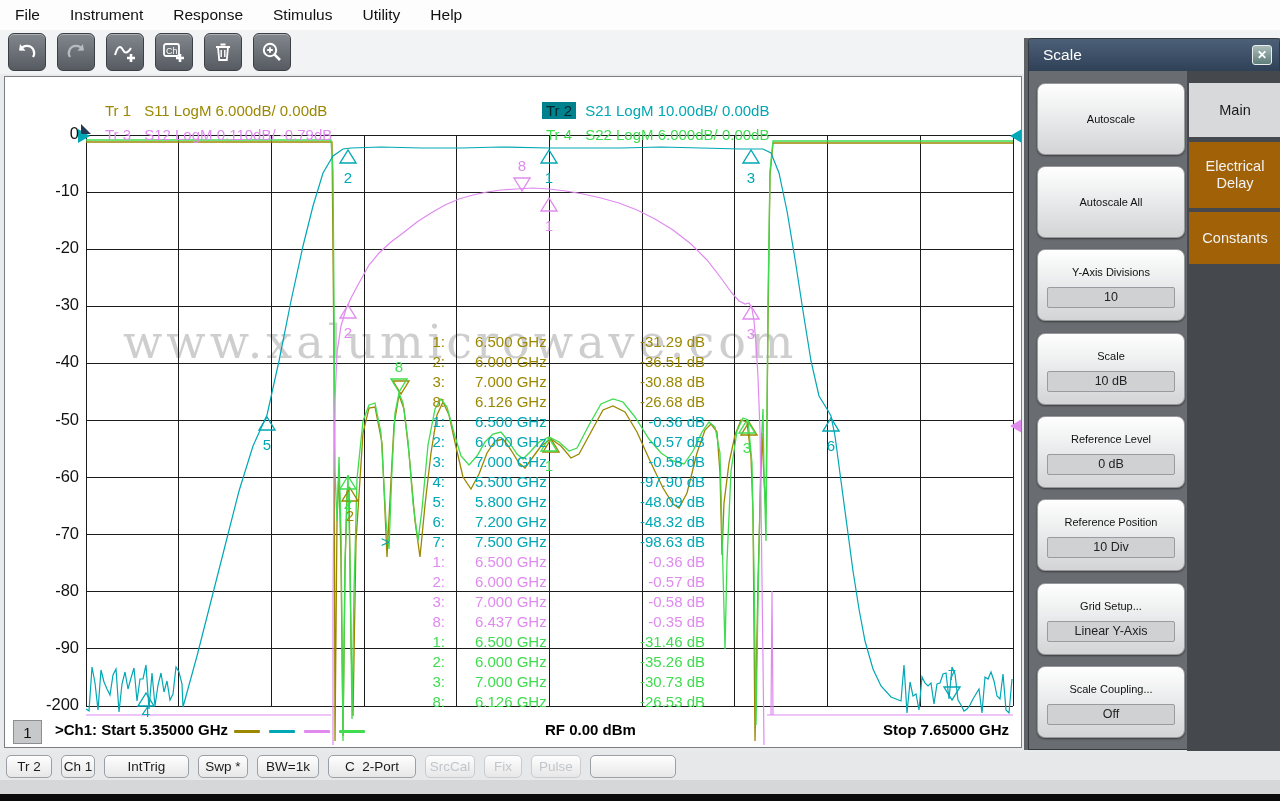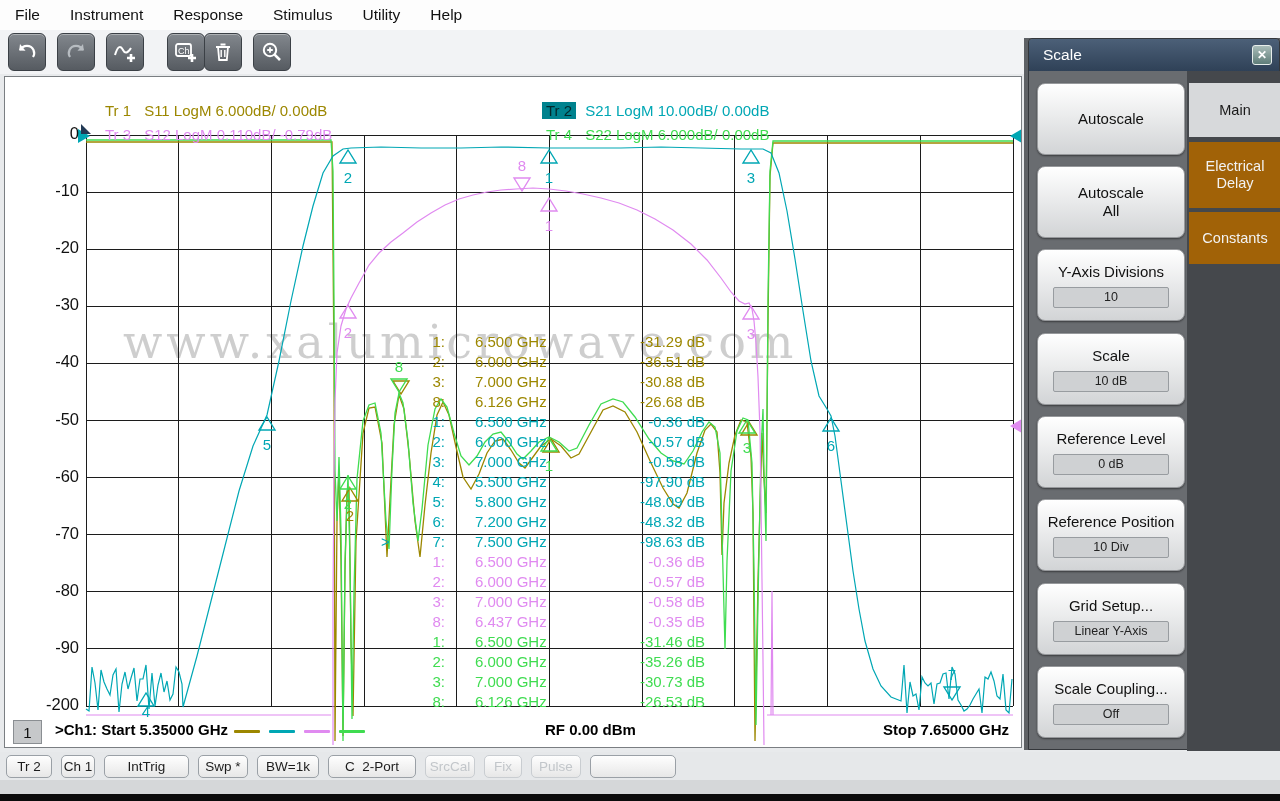--- a/index.html
+++ b/index.html
@@ -59,22 +59,22 @@
     font-weight:bold; text-align:center; line-height:18px; }
   #tab-strip { position:absolute; left:158px; top:32px; width:94px; height:680px; background:#45484c; }
   .side-tab { position:absolute; left:2px; width:92px; display:flex; align-items:center; justify-content:center;
     text-align:center; font-size:14.5px; line-height:17px; }
   .side-tab.active { background:#d7d9db; color:#1a1a1a; }
   .side-tab.inactive { background:#a16207; color:#f2f2f2; }
   .panel-btn { position:absolute; left:8px; width:148px; height:72px; border-radius:8px;
     background:linear-gradient(#ffffff,#d2d4d6); border:1px solid #97999c;
     box-shadow:0 1px 2px rgba(0,0,0,.45); display:flex; flex-direction:column;
     align-items:center; justify-content:center; gap:6px; }
-  .panel-btn .pb-label { font-size:15px; color:#111; text-align:center; line-height:18px; }
-  .panel-btn .pb-value { width:116px; height:21px; background:#cfd1d3; border:1px solid #989ca0;
+  .panel-btn .pb-label { font-size:11px; color:#111; text-align:center; line-height:18px; }
+  .panel-btn .pb-value { width:128px; height:21px; background:#cfd1d3; border:1px solid #989ca0;
     border-radius:2px; font-size:12.5px; color:#222; text-align:center; line-height:19px; }
 
   
   #bottom-bar { position:absolute; left:0; top:752px; width:1280px; height:28px; background:#e6e8ea;
     display:flex; align-items:center; gap:9px; padding-left:6px; }
   .bb-btn { height:23px; border-radius:5px; border:1px solid #9aa0a6; background:linear-gradient(#fefefe,#e7e7e7);
     font-size:13.5px; color:#1c1c1c; text-align:center; line-height:21px; white-space:pre; }
   .bb-btn.disabled { border-color:#c9cdd1; color:#c2c6ca; }
   #bottom-strip { position:absolute; left:0; top:780px; width:1280px; height:14px; background:#d5d7d9; }
   #bottom-black { position:absolute; left:0; top:794px; width:1280px; height:7px; background:#0b0b0b; }
@@ -109,21 +109,21 @@
       </span>
   </div>
   <div class="tool-btn" style="left:106px">
     <span>
         <svg width="26" height="26" viewBox="0 0 26 26" fill="none" stroke="#ffffff" stroke-width="2">
       <path d="M3 16 Q 7 3, 11 11 Q 14 17, 19 9"></path>
       <path d="M19 15 v8 M15 19 h8" stroke-width="2.6"></path>
         </svg>
       </span>
   </div>
-  <div class="tool-btn" style="left:167px">
+  <div class="tool-btn" style="left:155px">
     <span>
         <svg width="26" height="26" viewBox="0 0 26 26" fill="none" stroke="#ffffff" stroke-width="1.8">
       <rect x="3" y="5" width="15" height="12" rx="2"></rect>
       <text x="5" y="14.5" font-size="9" fill="#ffffff" stroke="none" font-family="Liberation Sans, sans-serif">Ch</text>
       <path d="M19 15 v8 M15 19 h8" stroke-width="2.6"></path>
         </svg>
       </span>
   </div>
   <div class="tool-btn" style="left:204px">
     <span>

